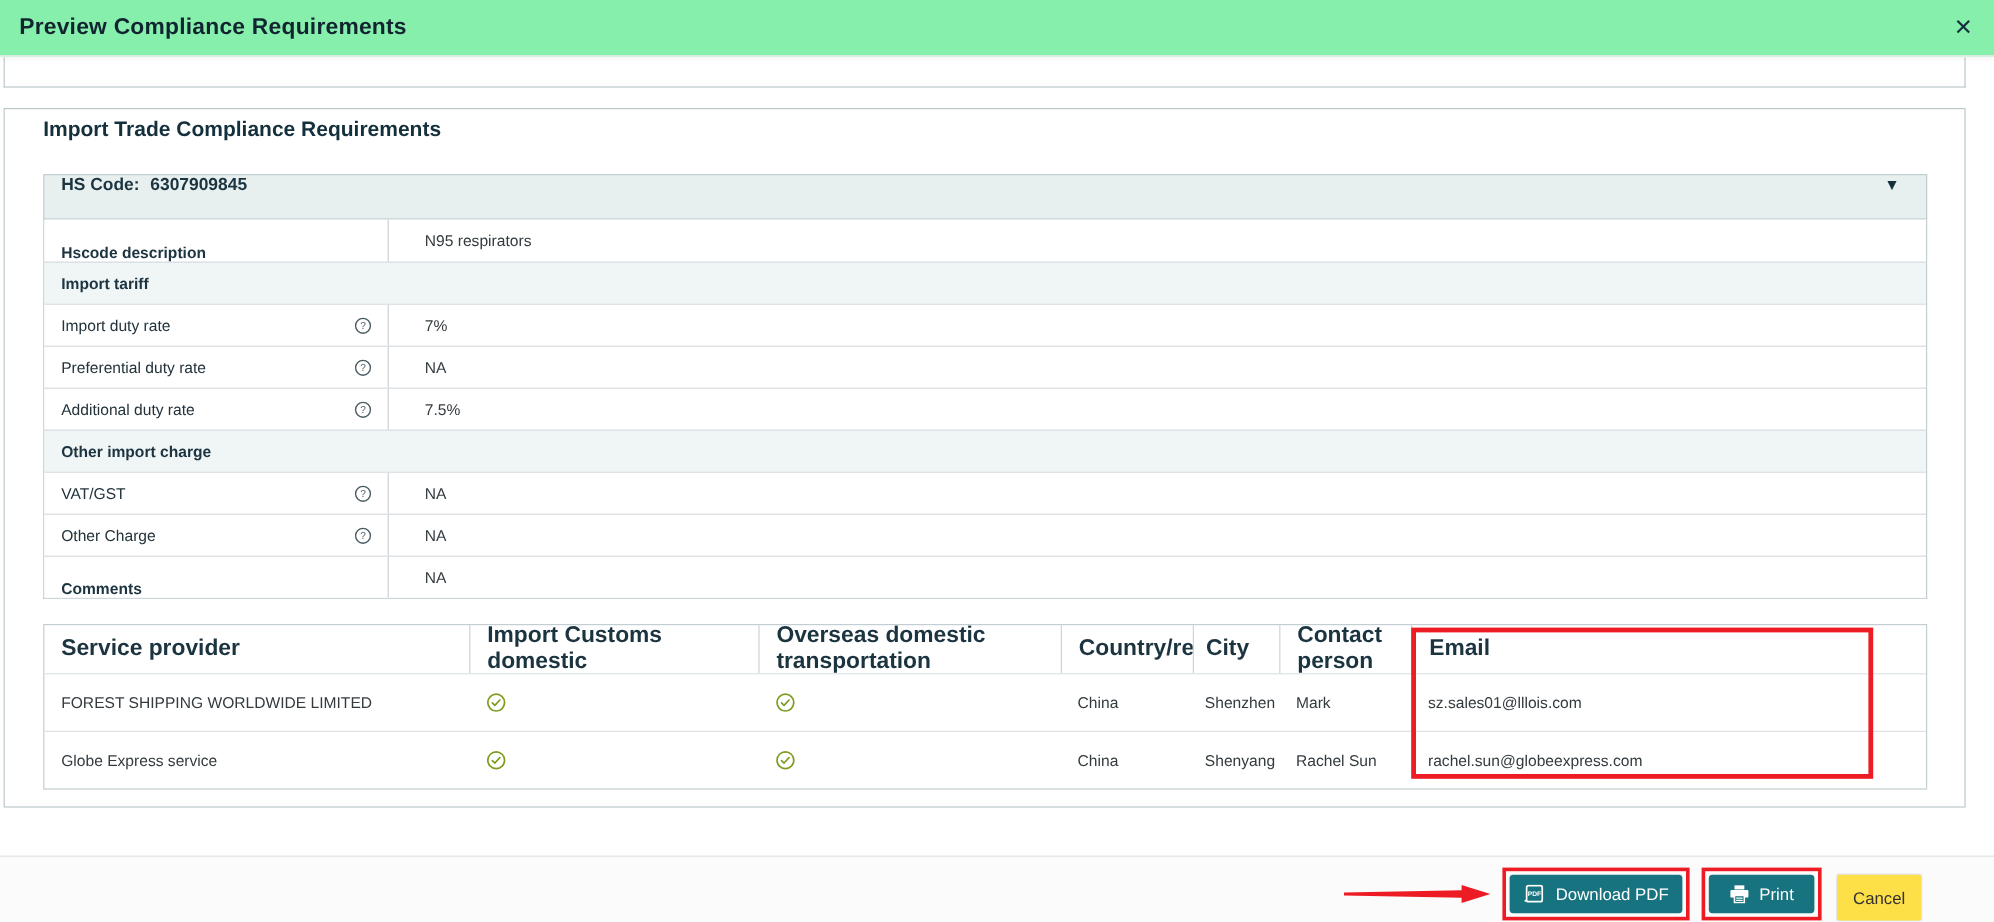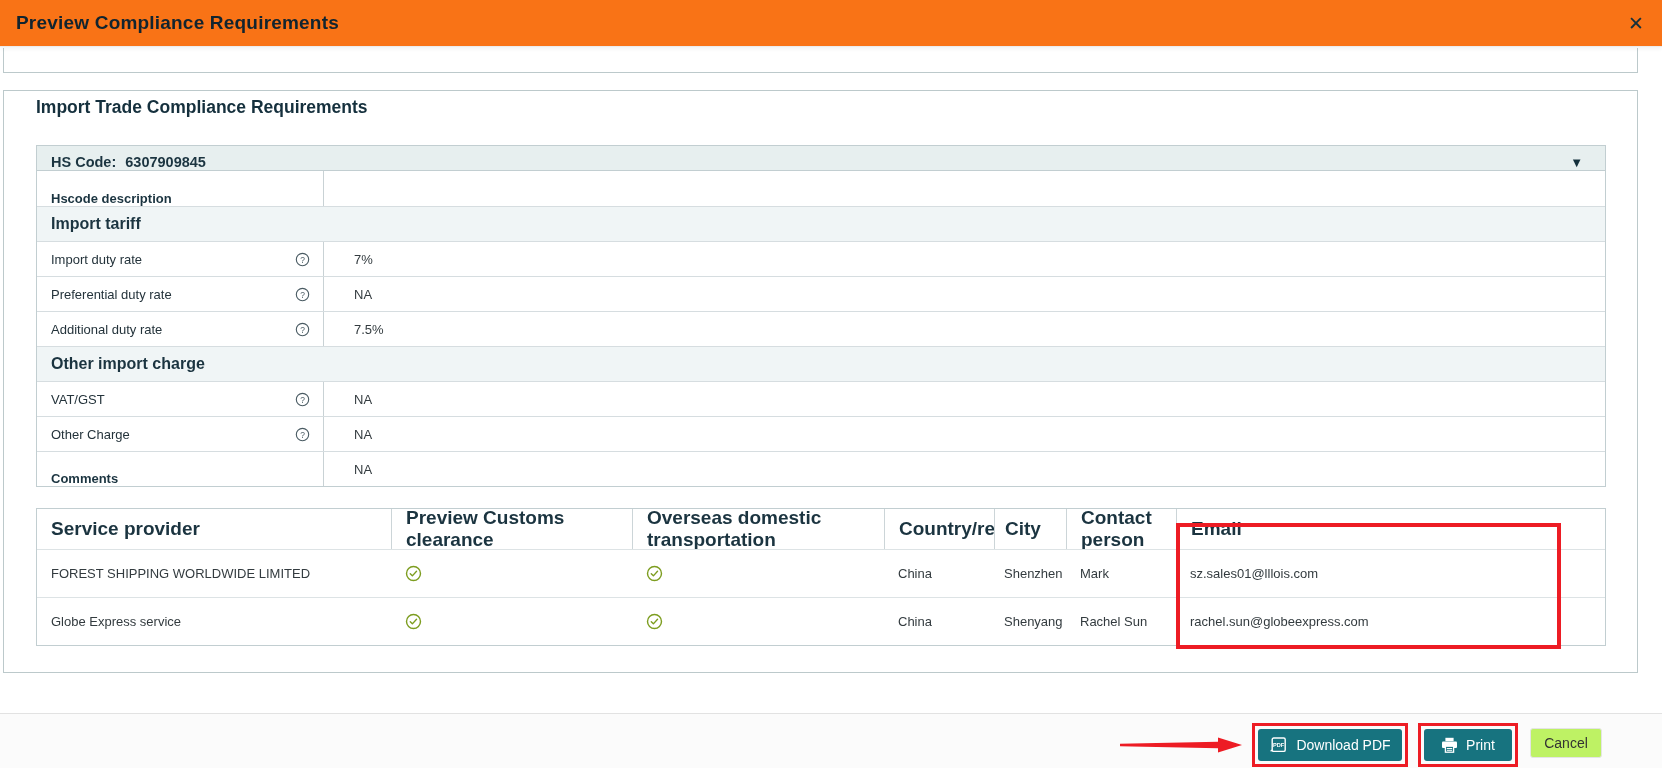--- a/index.html
+++ b/index.html
@@ -4,53 +4,53 @@
 <style>
   * { box-sizing: border-box; margin: 0; padding: 0; }
   html,body { width:1662px; height:768px; }
   body {
     font-family: "Liberation Sans", "DejaVu Sans", sans-serif;
     background:#ffffff; position:relative; overflow:hidden; color:#2e3a40;
   }
   
   .modal-header{
     position:absolute; left:0; top:0; width:1662px; height:47px;
-    background:#f97316; border-bottom:1px solid #ececec;
+    background:#86efac; border-bottom:1px solid #ececec;
     box-shadow:0 2px 4px rgba(0,0,0,.05); z-index:5;
     display:flex; align-items:center; justify-content:space-between;
     padding:0 18px 0 16px;
   }
   .modal-title{ font-size:19px; font-weight:bold; color:#11242f; letter-spacing:.2px; }
   .close{ font-size:19px; font-weight:bold; color:#14303c; cursor:pointer; line-height:1; }
   
   .card-stub{
     position:absolute; left:3px; top:48px; width:1635px; height:25px;
     background:#fff; border:1px solid #bcc9cb; border-top:none; z-index:1;
   }
   
   .card{
     position:absolute; left:3px; top:90px; width:1635px; height:583px;
     background:#fff; border:1px solid #bcc9cb;
     padding:5px 31px 0 32px;
   }
   .card-heading{ font-size:17.5px; font-weight:bold; color:#15303d; line-height:22px; margin-bottom:27px; }
   
   .hs-bar{
-    height:26px; background:#e7efef; border:1px solid #c2ced1;
-    display:flex; align-items:flex-end; padding:0 22px 0 14px;margin-top:24px;
+    height:38px; background:#e7efef; border:1px solid #c2ced1;
+    display:flex; align-items:flex-start; padding:0 22px 0 14px;margin-top:24px;
   }
   .hs-label{ font-size:14.5px; font-weight:bold; color:#1b3440; }
   .hs-value{ font-size:14.5px; font-weight:bold; color:#1b3440; margin-left:9px; }
   .hs-caret{ margin-left:auto; font-size:13px; color:#14303c; cursor:pointer; }
   
   .dtable{ border:1px solid #c2ced1; border-top:none; }
   .drow{ display:flex; height:35px; border-top:1px solid #d6dde0; background:#fff; }
   .drow:first-child{ border-top:none; }
   .drow.section{ background:#f0f5f6; align-items:center; padding-left:14px;
-    font-size:16px; font-weight:bold; color:#1b3440; }
+    font-size:13px; font-weight:bold; color:#1b3440; }
   .dlabel{
     width:287px; flex:0 0 287px; border-right:1px solid #c9d2d5;
     display:flex; align-items:center; justify-content:space-between;
     padding:0 13px 0 14px; font-size:13px; color:#24333b;
   }
   .dlabel.bold{ font-weight:bold; color:#1b3440;align-items:flex-end; }
   .dvalue{ flex:1; display:flex; align-items:center; padding-left:30px; font-size:13px; color:#333b3f; }
   .help{ width:15px; height:15px; flex:0 0 15px; cursor:pointer; }
   
   .ptable{ border:1px solid #c2ced1; margin-top:21px; }
@@ -82,22 +82,22 @@
     position:absolute; left:0; top:713px; width:1662px; height:55px;
     background:#fbfbfb; border-top:1px solid #e2e2e2;
   }
   .btn{
     display:flex; align-items:center; justify-content:center; gap:8px;
     height:32px; width:100%; border-radius:3px; border:none; cursor:pointer;
     font-family:inherit; font-size:14px;
   }
   .btn.teal{ background:#17737f; color:#fff; }
   .btn-cancel{
-    position:absolute; left:1530px; top:728px; width:72px; height:30px;
-    background:#bef264; border:1px solid #e4e4e4; border-radius:3px;
+    position:absolute; left:1530px; top:728px; width:72px; height:40px;
+    background:#fde047; border:1px solid #e4e4e4; border-radius:3px;
     font-family:inherit; font-size:14px; color:#333; cursor:pointer;
   }
 </style>
 </head>
 <body>
 
 <div class="modal-header">
   <div class="modal-title">Preview Compliance Requirements</div>
   <span class="close">✕</span>
 </div>
@@ -112,20 +112,21 @@
     <span class="hs-value">6307909845</span>
     <span class="hs-caret">▼</span>
   </div>
 
   <div class="dtable">
 
     <div class="drow">
       <div class="dlabel bold">
         <span>Hscode description</span>
       </div>
+      <div class="dvalue">N95 respirators</div>
     </div>
 
     <div class="drow section">
       <span>Import tariff</span>
     </div>
 
     <div class="drow">
       <div class="dlabel">
         <span>Import duty rate</span>
         <svg class="help" viewBox="0 0 16 16">
@@ -188,21 +189,21 @@
       <div class="dlabel bold">
         <span>Comments</span>
       </div>
       <div class="dvalue">NA</div>
     </div>
   </div>
 
   <div class="ptable">
     <div class="prow head">
       <div class="pcell c0">Service provider</div>
-      <div class="pcell c1">Preview Customs clearance</div>
+      <div class="pcell c1">Import Customs domestic</div>
       <div class="pcell c2">Overseas domestic transportation</div>
       <div class="pcell c3">Country/region</div>
       <div class="pcell c4">City</div>
       <div class="pcell c5">Contact person</div>
       <div class="pcell c6">Email</div>
     </div>
 
     <div class="prow body">
       <div class="pcell c0">FOREST SHIPPING WORLDWIDE LIMITED</div>
       <div class="pcell c1">

